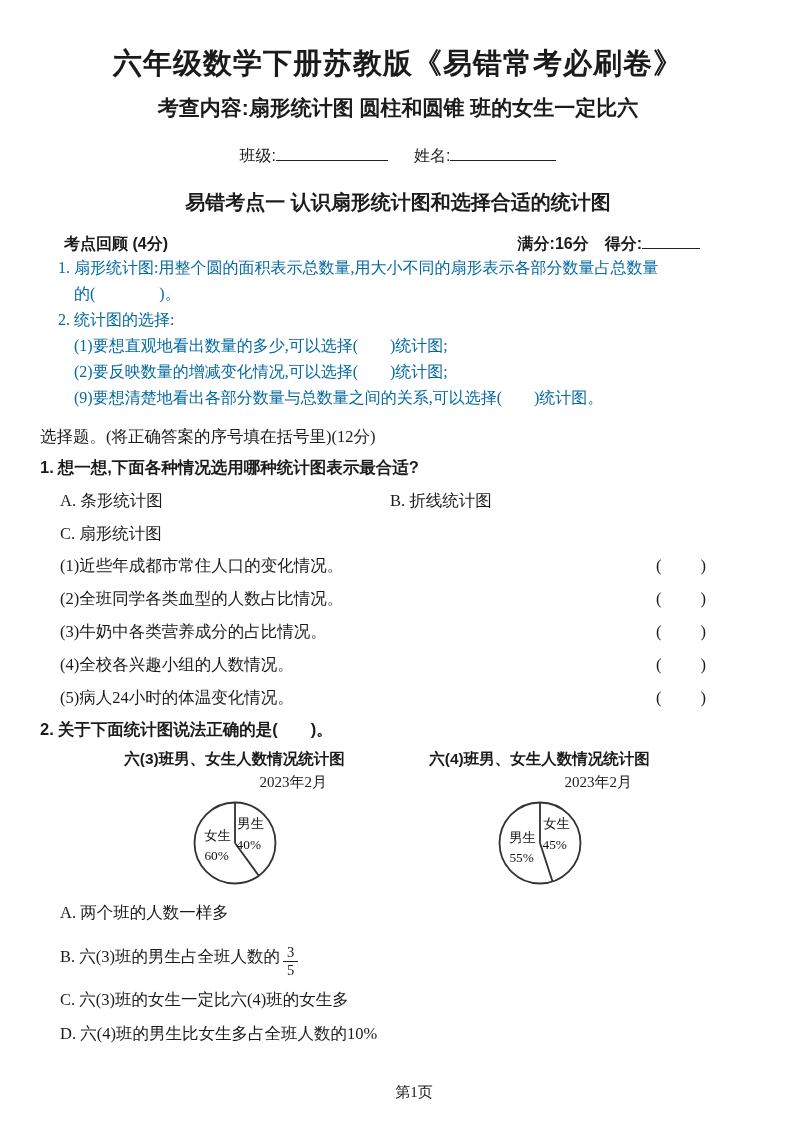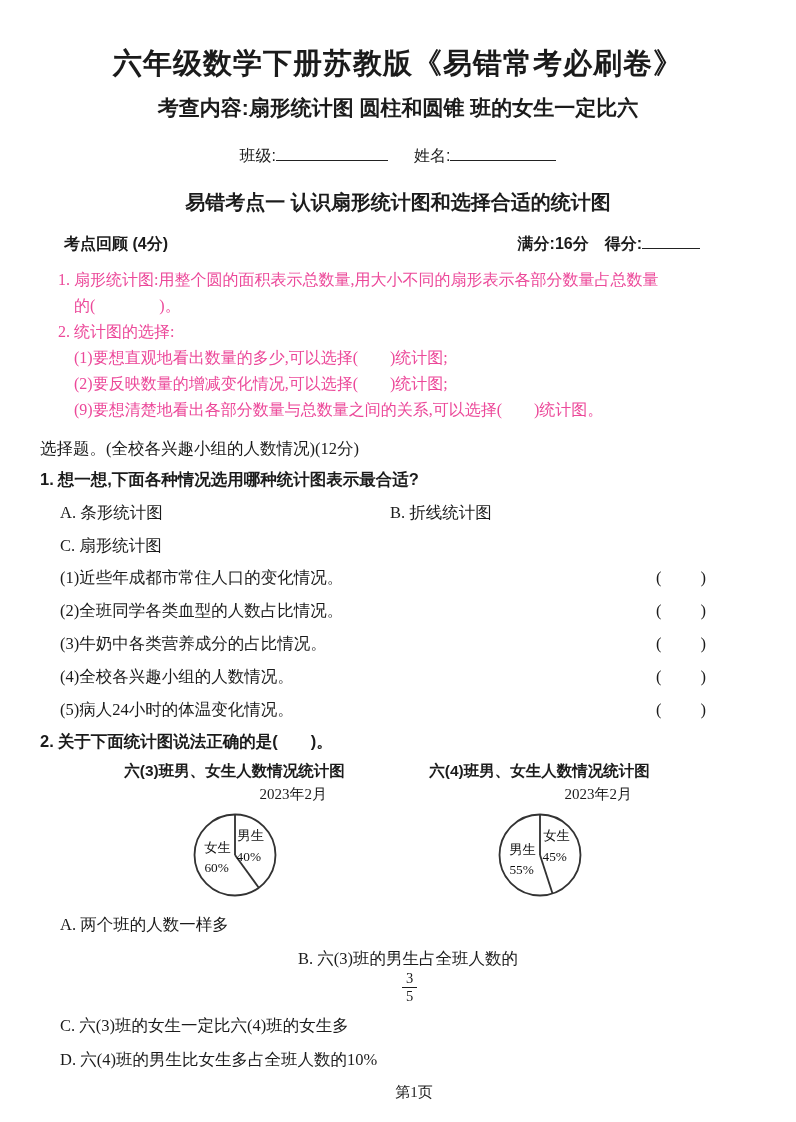--- a/index.html
+++ b/index.html
@@ -45,21 +45,21 @@
   .review-row {
     display:flex; justify-content:space-between; align-items:flex-end;
     margin-top:18px;
     font-family:"Liberation Sans", sans-serif;
     font-weight:bold; font-size:16px;
   }
   .review-row .left  { padding-left:24px; }
   .review-row .right { padding-right:56px; }
   .review-row .right .gap { display:inline-block; width:16px; }
 
-  .review-notes { margin-top:12px; color:#ec4899; font-size:16px; line-height:26px; }
+  .review-notes { color:#0369a1; font-size:16px; line-height:26px; }
   .rl-num  { padding-left:18px; }
   .rl-wrap { padding-left:34px; }
   .rl-sub  { padding-left:34px; }
 
   .instruction { margin-top:15px; font-size:16.5px; }
 
   .q-stem {
     margin-top:9px;
     font-family:"Liberation Sans", sans-serif;
     font-weight:600; font-size:16.5px;
@@ -84,21 +84,21 @@
     font-weight:bold; font-size:15.5px;
   }
   .chart-date { text-align:right; padding-right:40px; font-size:15px; margin-top:3px; }
   svg.pie { display:block; margin:5px auto 0 auto; width:92px; height:92px; }
   .pie-circle { fill:none; stroke:#333; stroke-width:2; }
   .pie-line { stroke:#333; stroke-width:2; }
   .pie-label { font-family:"Liberation Serif", serif; font-size:14.5px; fill:#111; text-anchor:middle; }
 
   .q2-options { margin-top:12px; }
   .q2-opt { padding-left:20px; font-size:16.5px; margin-top:10px; line-height:24px; }
-  .q2-opt.with-frac { display:flex; align-items:center; margin-top:10px;flex-direction:column; }
+  .q2-opt.with-frac { display:flex; align-items:flex-start; margin-top:20px; }
   .frac { display:inline-block; text-align:center; font-size:14.5px; line-height:1.05; vertical-align:middle; margin-left:3px; }
   .frac .num { display:block; border-bottom:1.4px solid #1b1b1b; padding:0 4px 1px 4px; }
   .frac .den { display:block; padding-top:1px; }
 
   .footer {
     position:absolute; bottom:20px; left:16px; width:100%;
     text-align:center; font-size:15px;
   }
 </style>
 </head>
@@ -124,21 +124,21 @@
 
   <div class="review-notes">
     <div class="rl-num">1. 扇形统计图:用整个圆的面积表示总数量,用大小不同的扇形表示各部分数量占总数量</div>
     <div class="rl-wrap">的(　　　　)。</div>
     <div class="rl-num">2. 统计图的选择:</div>
     <div class="rl-sub">(1)要想直观地看出数量的多少,可以选择(　　)统计图;</div>
     <div class="rl-sub">(2)要反映数量的增减变化情况,可以选择(　　)统计图;</div>
     <div class="rl-sub">(9)要想清楚地看出各部分数量与总数量之间的关系,可以选择(　　)统计图。</div>
   </div>
 
-  <div class="instruction">选择题。(全校各兴趣小组的人数情况)(12分)</div>
+  <div class="instruction">选择题。(将正确答案的序号填在括号里)(12分)</div>
 
   <div class="q-stem">
     <span class="q-num">1.</span><span>想一想,下面各种情况选用哪种统计图表示最合适?</span>
   </div>
 
   <div class="opt-row">
     <span class="opt-a">A. 条形统计图</span>
     <span>B. 折线统计图</span>
   </div>
   <div class="opt-row">

